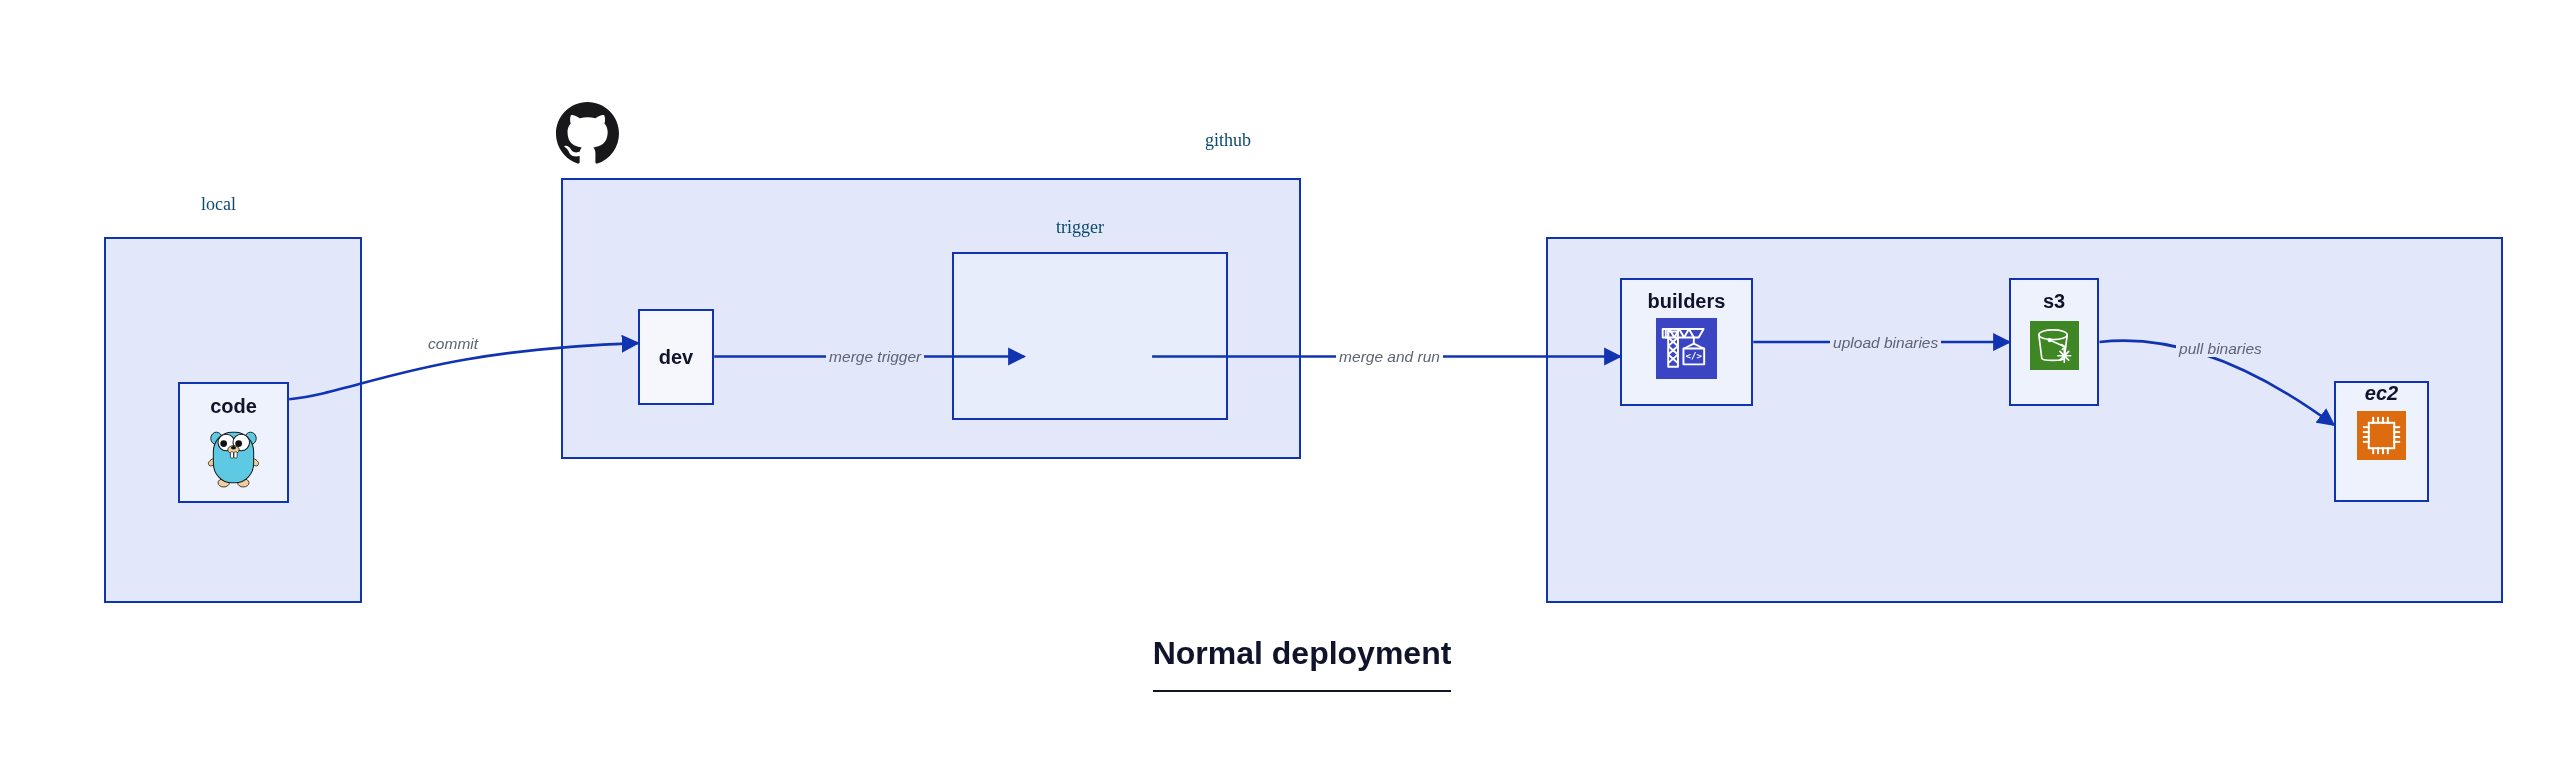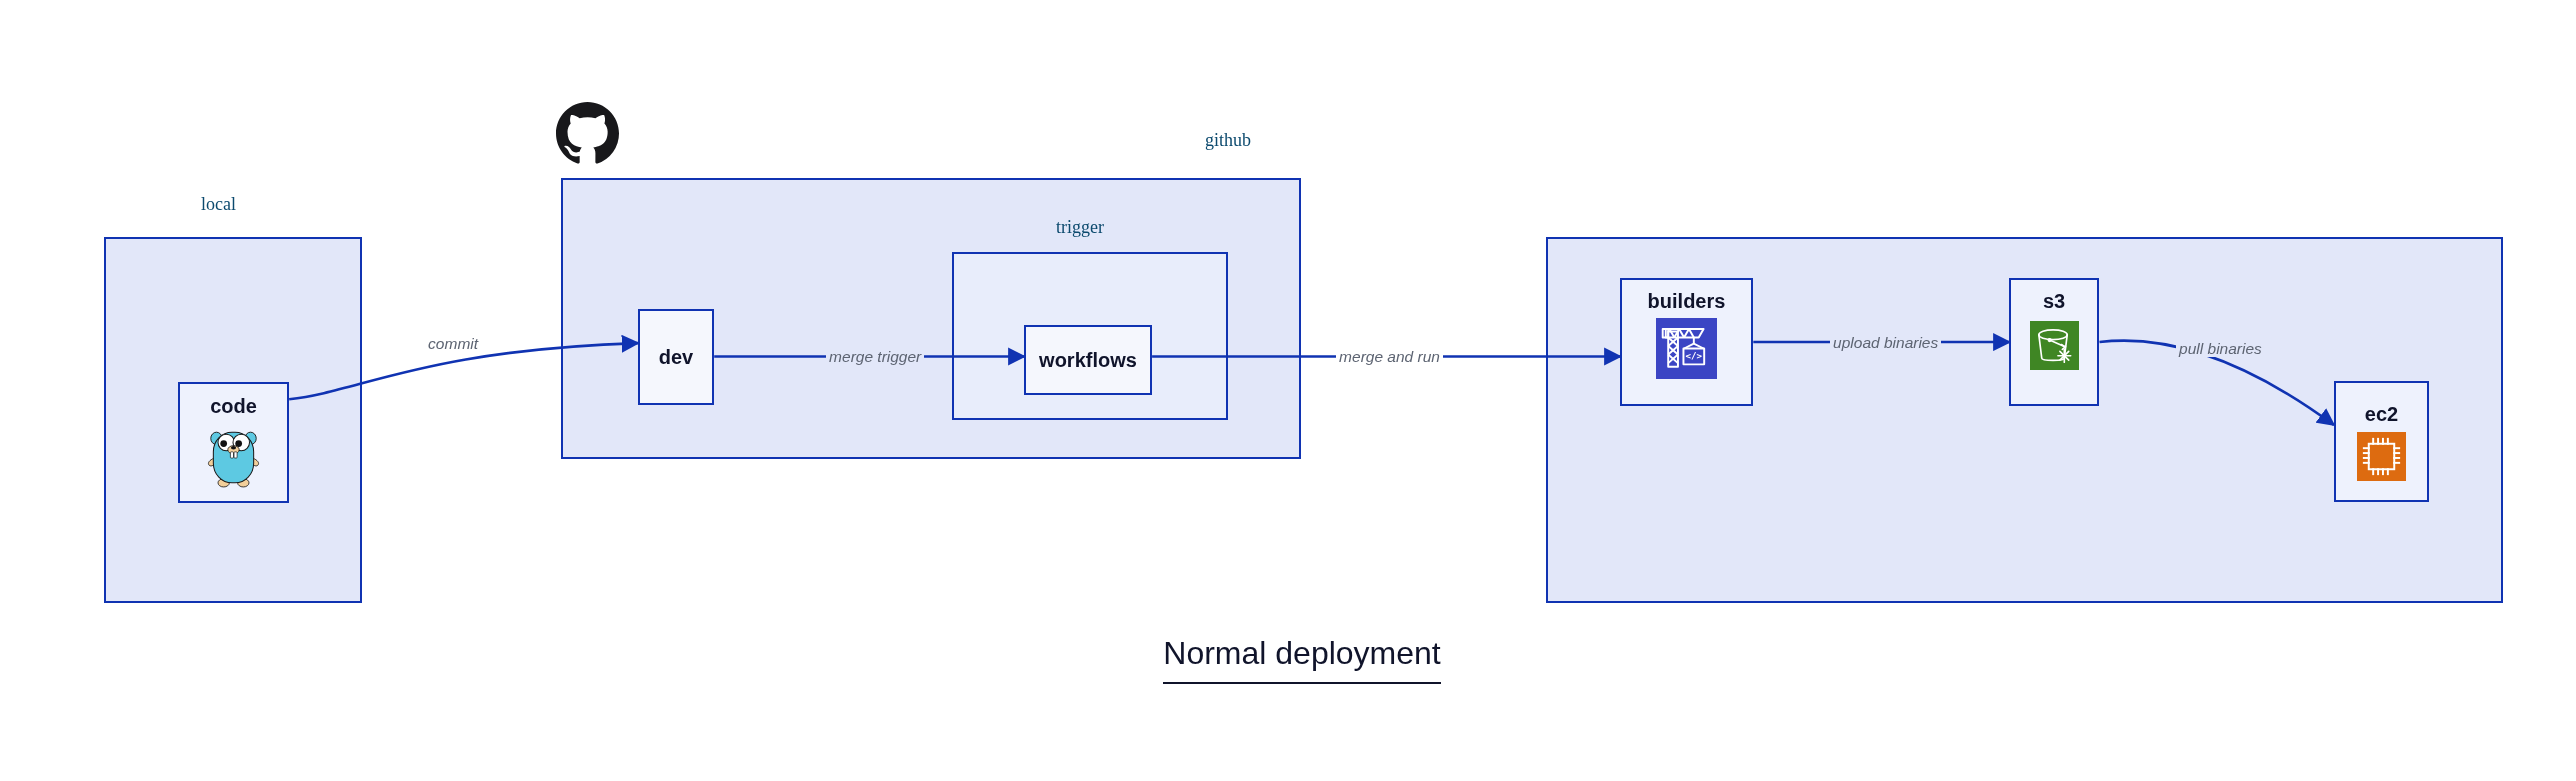--- a/index.html
+++ b/index.html
@@ -95,21 +95,22 @@
     left: 0;
     top: 635px;
     width: 2604px;
     text-align: center;
     font-size: 32px;
     color: #10142b;
     font-family: "Liberation Sans", sans-serif;
   }
   #diagram-title span {
     border-bottom: 2.6px solid #10142b;
-    padding-bottom: 11px;
+    padding-bottom: 19px;
+    font-weight: bold;
   }
   
   #octocat {
     position: absolute;
     left: 556px;
     top: 102px;
     width: 63px;
     height: 63px;
   }
 </style>
@@ -166,23 +167,20 @@
     </svg>
   </div>
 
   <div class="node plain" style="left:638px; top:309px; width:76px; height:96px;">
     <div class="node-title">dev</div>
   </div>
 
   <div class="group-label" style="left:1056px; top:218px;">trigger</div>
   <div class="group nested" style="left:952px; top:252px; width:276px; height:168px;"></div>
 
-  <div class="node plain" style="left:1024px; top:325px; width:128px; height:70px;">
-    <div class="node-title">workflows</div>
-  </div>
 
   <div class="group-label" style="left:1999px; top:212px;margin-top:26px;">aws</div>
   <div class="group" style="left:1546px; top:237px; width:957px; height:366px;"></div>
 
   <div class="node" style="left:1620px; top:278px; width:133px; height:128px;">
     <div class="node-title" style="margin-top:11.3px;">builders</div>
     <div class="node-icon" style="margin-top:7.2px;">
       <svg width="61" height="61" viewBox="0 0 100 100">
         <rect x="0" y="0" width="100" height="100" fill="#3b45c4"></rect>
         <g stroke="#ffffff" stroke-width="3.2" fill="none" stroke-linejoin="round">
@@ -230,21 +228,21 @@
           <line x1="70" y1="58" x2="70" y2="84"></line>
           <line x1="57" y1="71" x2="83" y2="71"></line>
           <line x1="61" y1="62" x2="79" y2="80"></line>
           <line x1="79" y1="62" x2="61" y2="80"></line>
         </g>
       </svg>
     </div>
   </div>
 
   <div class="node" style="left:2334px; top:381px; width:95px; height:121px;">
-    <div class="node-title" style="margin-top:21px;">ec2</div>
+    <div class="node-title" style="margin-top:0;font-style:italic;">ec2</div>
     <div class="node-icon" style="margin-top:8.2px;">
       <svg width="49" height="49" viewBox="0 0 100 100">
         <rect x="0" y="0" width="100" height="100" fill="#dd6b10"></rect>
         <g stroke="#ffffff" stroke-width="4" fill="none" stroke-linecap="square">
           <rect x="24" y="24" width="52" height="52"></rect>
           <line x1="33" y1="14" x2="33" y2="24"></line>
           <line x1="43" y1="14" x2="43" y2="24"></line>
           <line x1="53" y1="14" x2="53" y2="24"></line>
           <line x1="63" y1="14" x2="63" y2="24"></line>
           <line x1="33" y1="76" x2="33" y2="86"></line>

